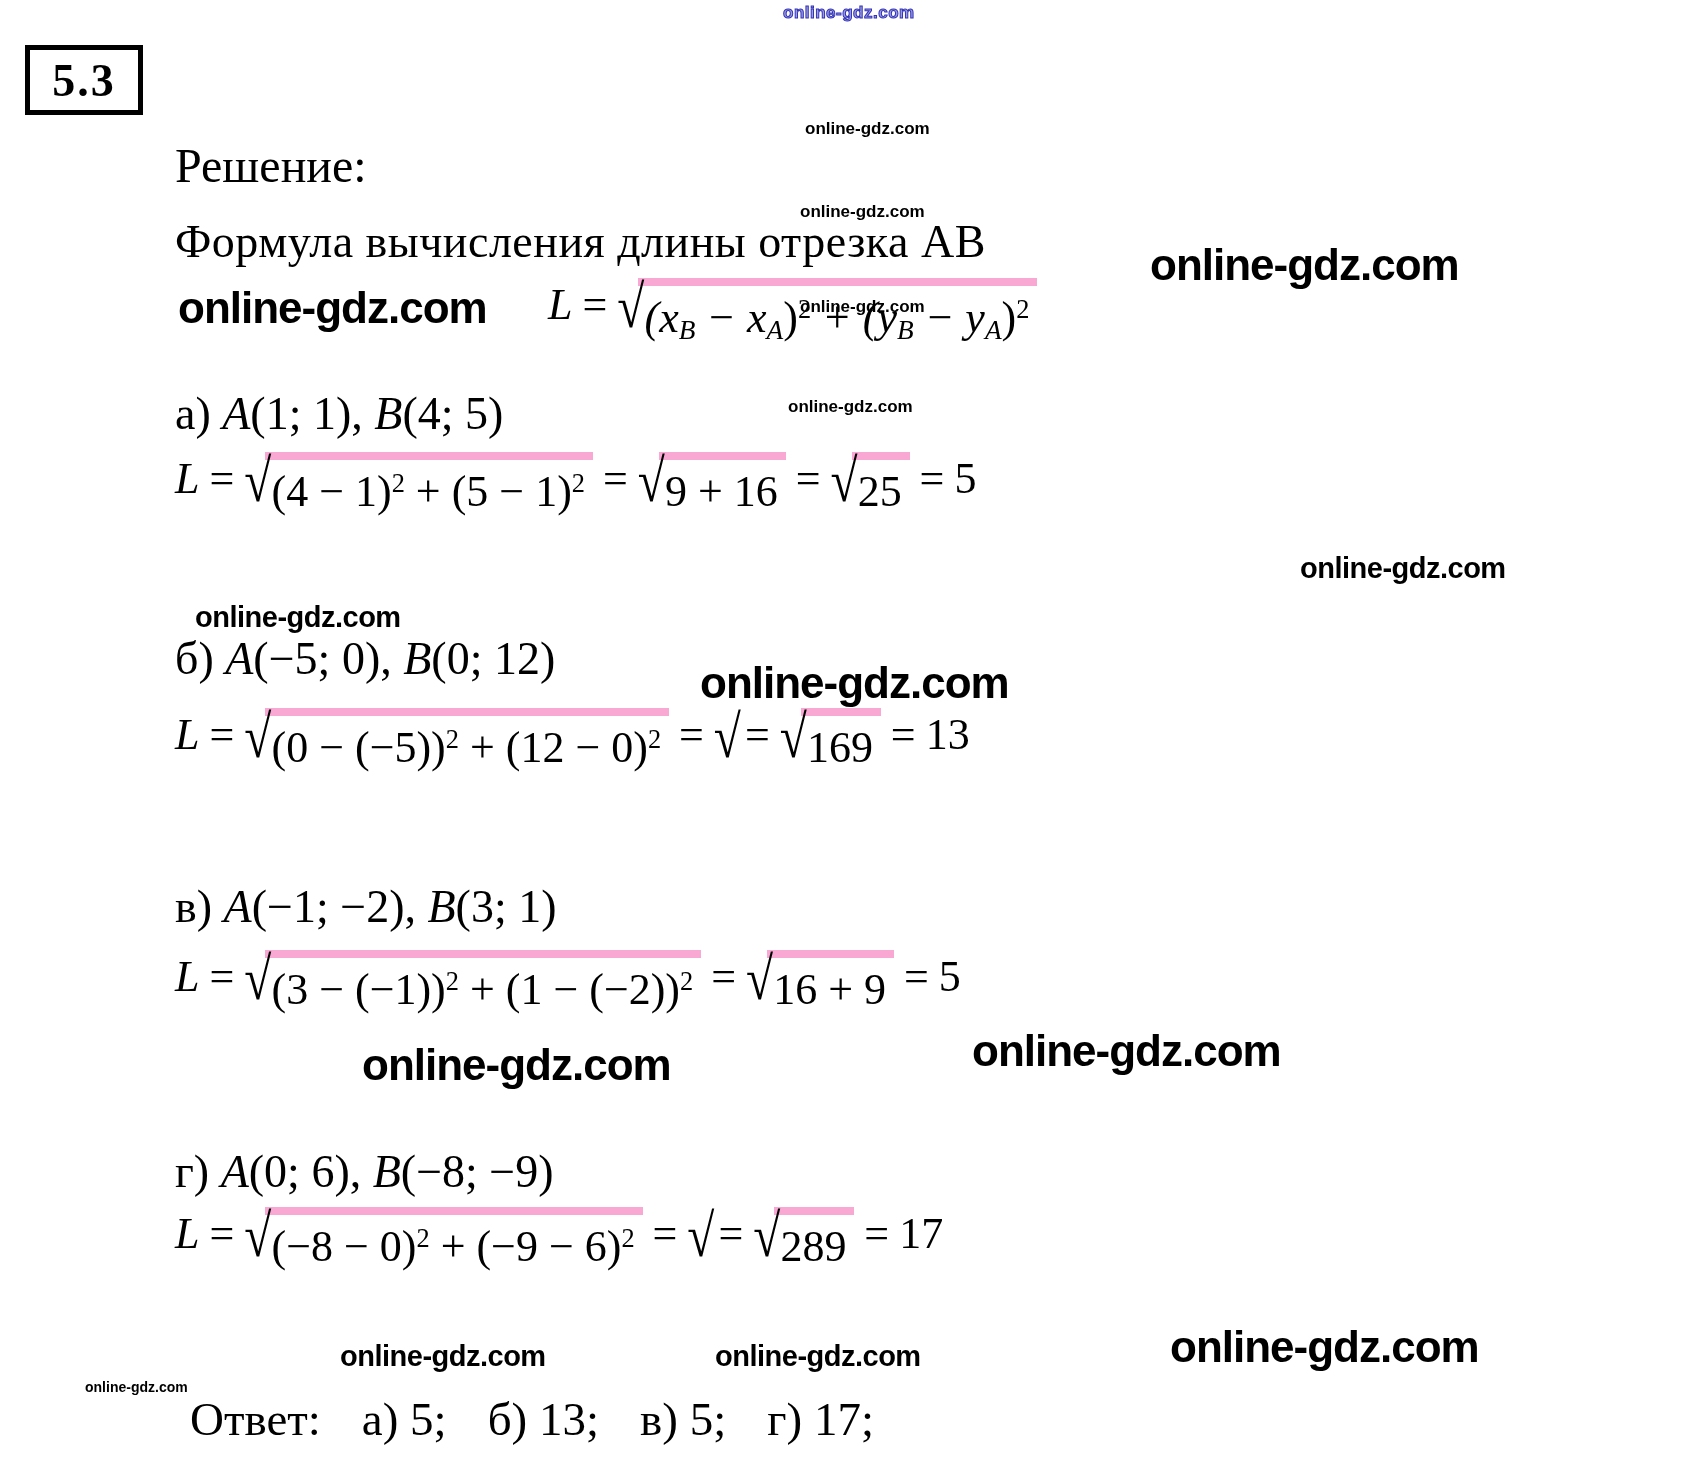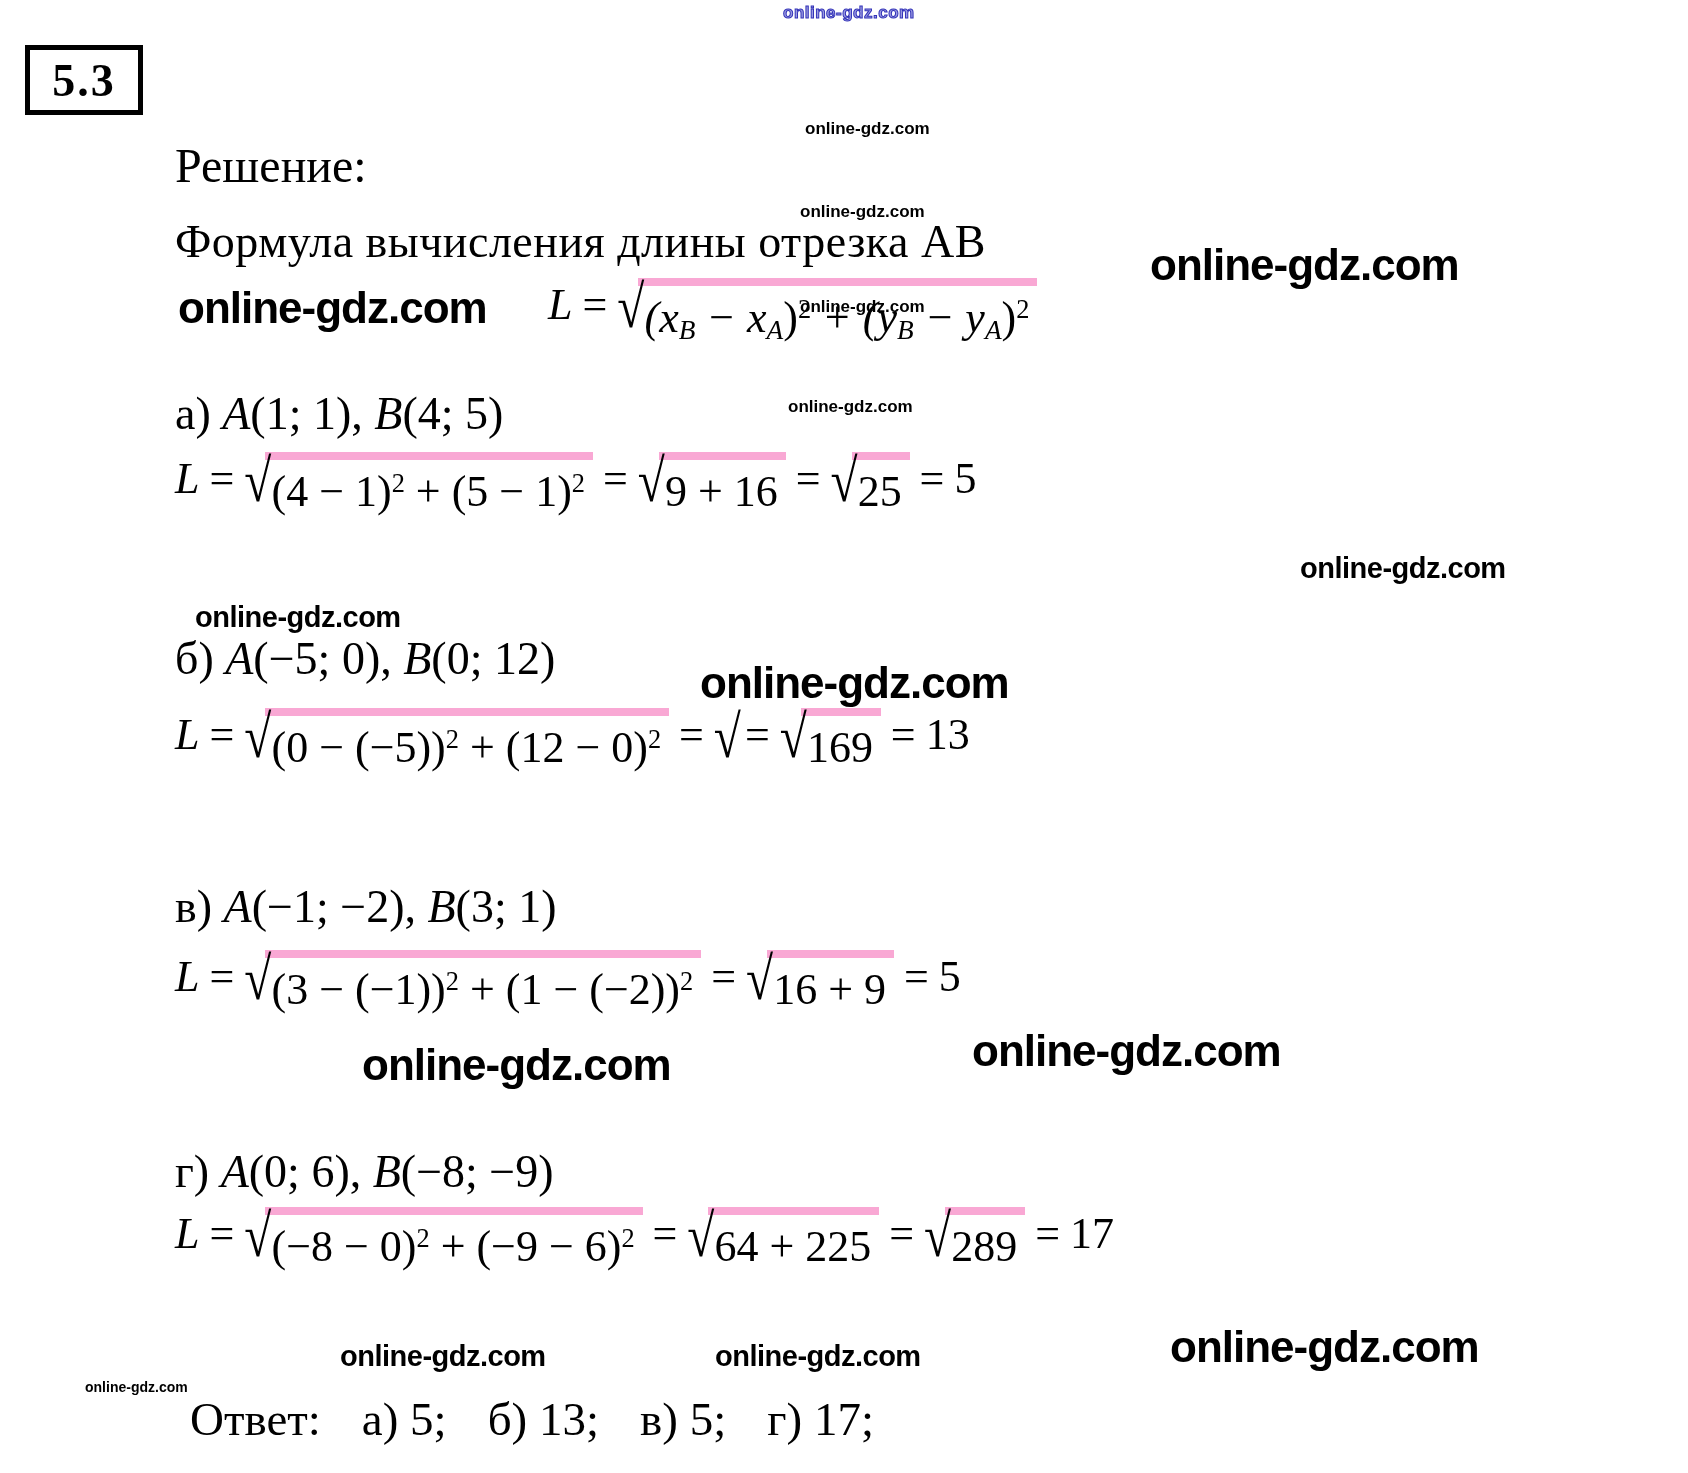--- a/index.html
+++ b/index.html
@@ -149,21 +149,20 @@
   <span class="it">A</span><span>(0; 6),</span>
   <span class="it">B</span><span>(−8; −9)</span>
 </div>
 
 <div class="abs math" style="left:175px; top:1205px">
   <span class="it">L</span><span class="op">=</span><span class="sqrt">
       <span class="rs">√</span>
       <span class="rc"><span>(−8 − 0)</span><span class="sup">2</span><span> + (−9 − 6)</span><span class="sup">2</span></span>
     </span><span class="op">=</span><span class="sqrt">
       <span class="rs">√</span>
-      <span class="rc">64 + 225</span>
     </span><span class="op">=</span><span class="sqrt">
       <span class="rs">√</span>
       <span class="rc">289</span>
     </span><span class="op">=</span><span>17</span>
 </div>
 
 <div class="abs wm wm-mid" style="left:340px; top:1340px">online-gdz.com</div>
 <div class="abs wm wm-mid" style="left:715px; top:1340px">online-gdz.com</div>
 <div class="abs wm wm-big" style="left:1170px; top:1322px">online-gdz.com</div>
 <div class="abs wm wm-tny" style="left:85px; top:1379px">online-gdz.com</div>

